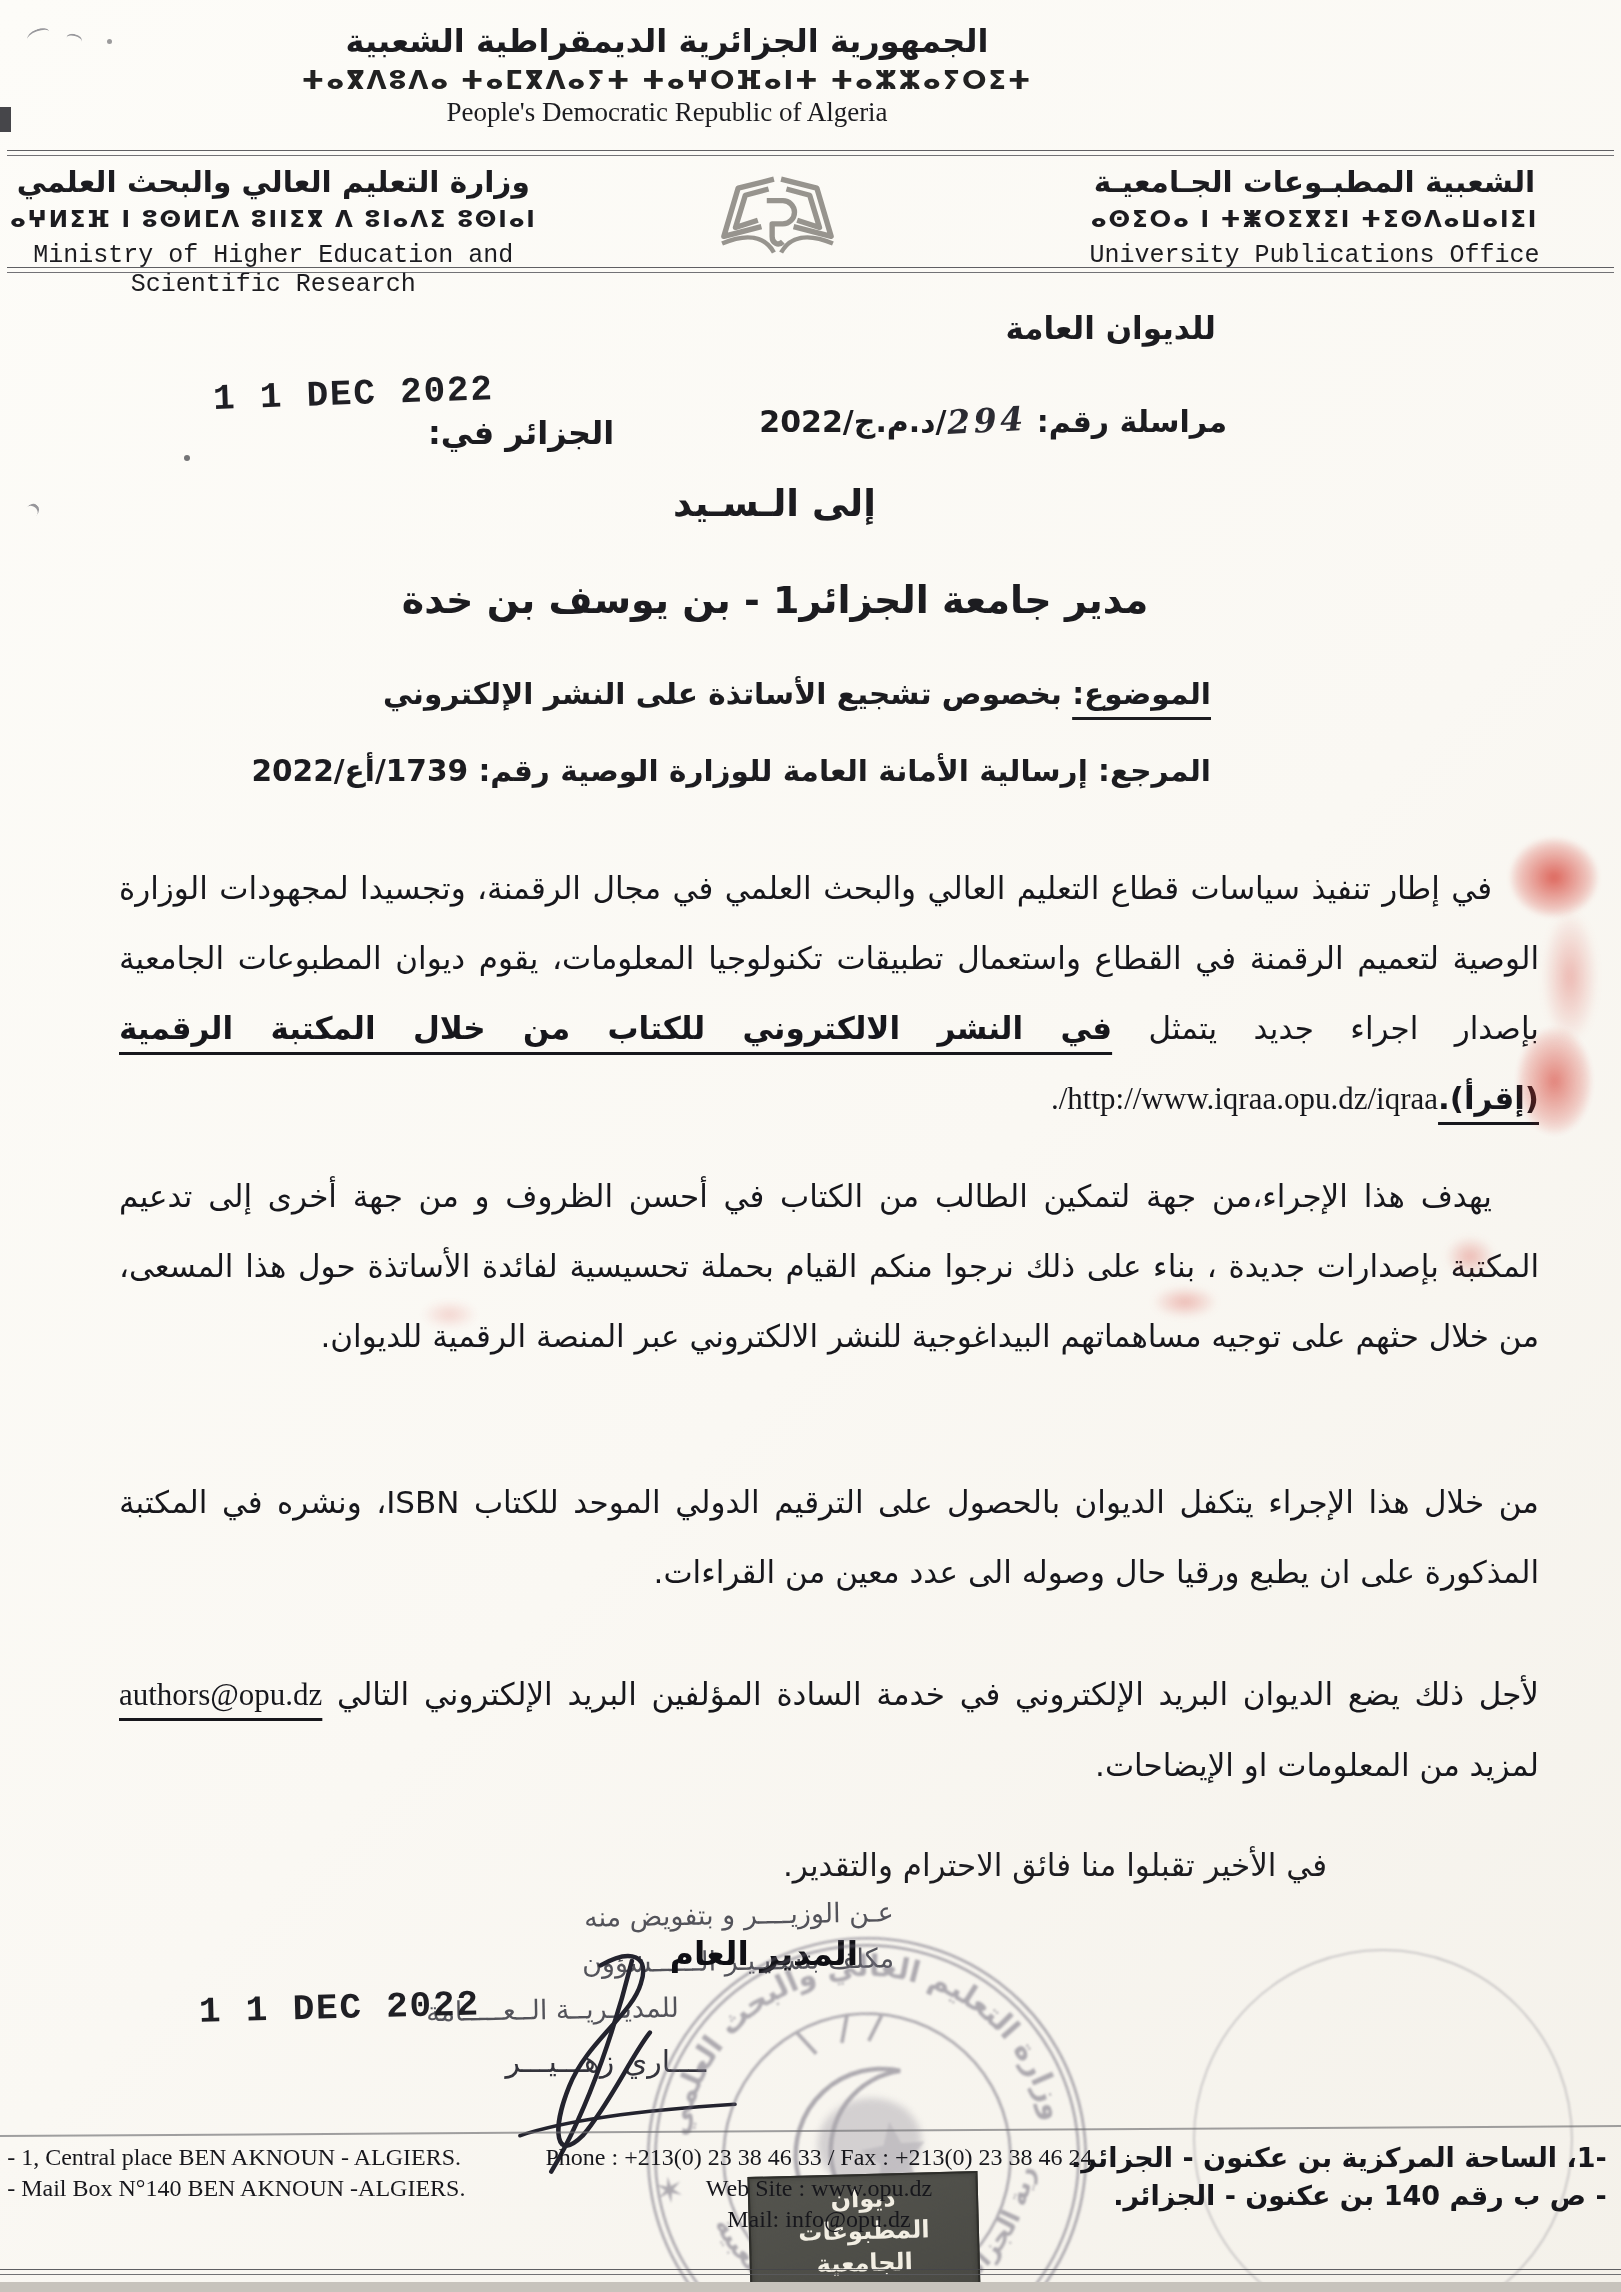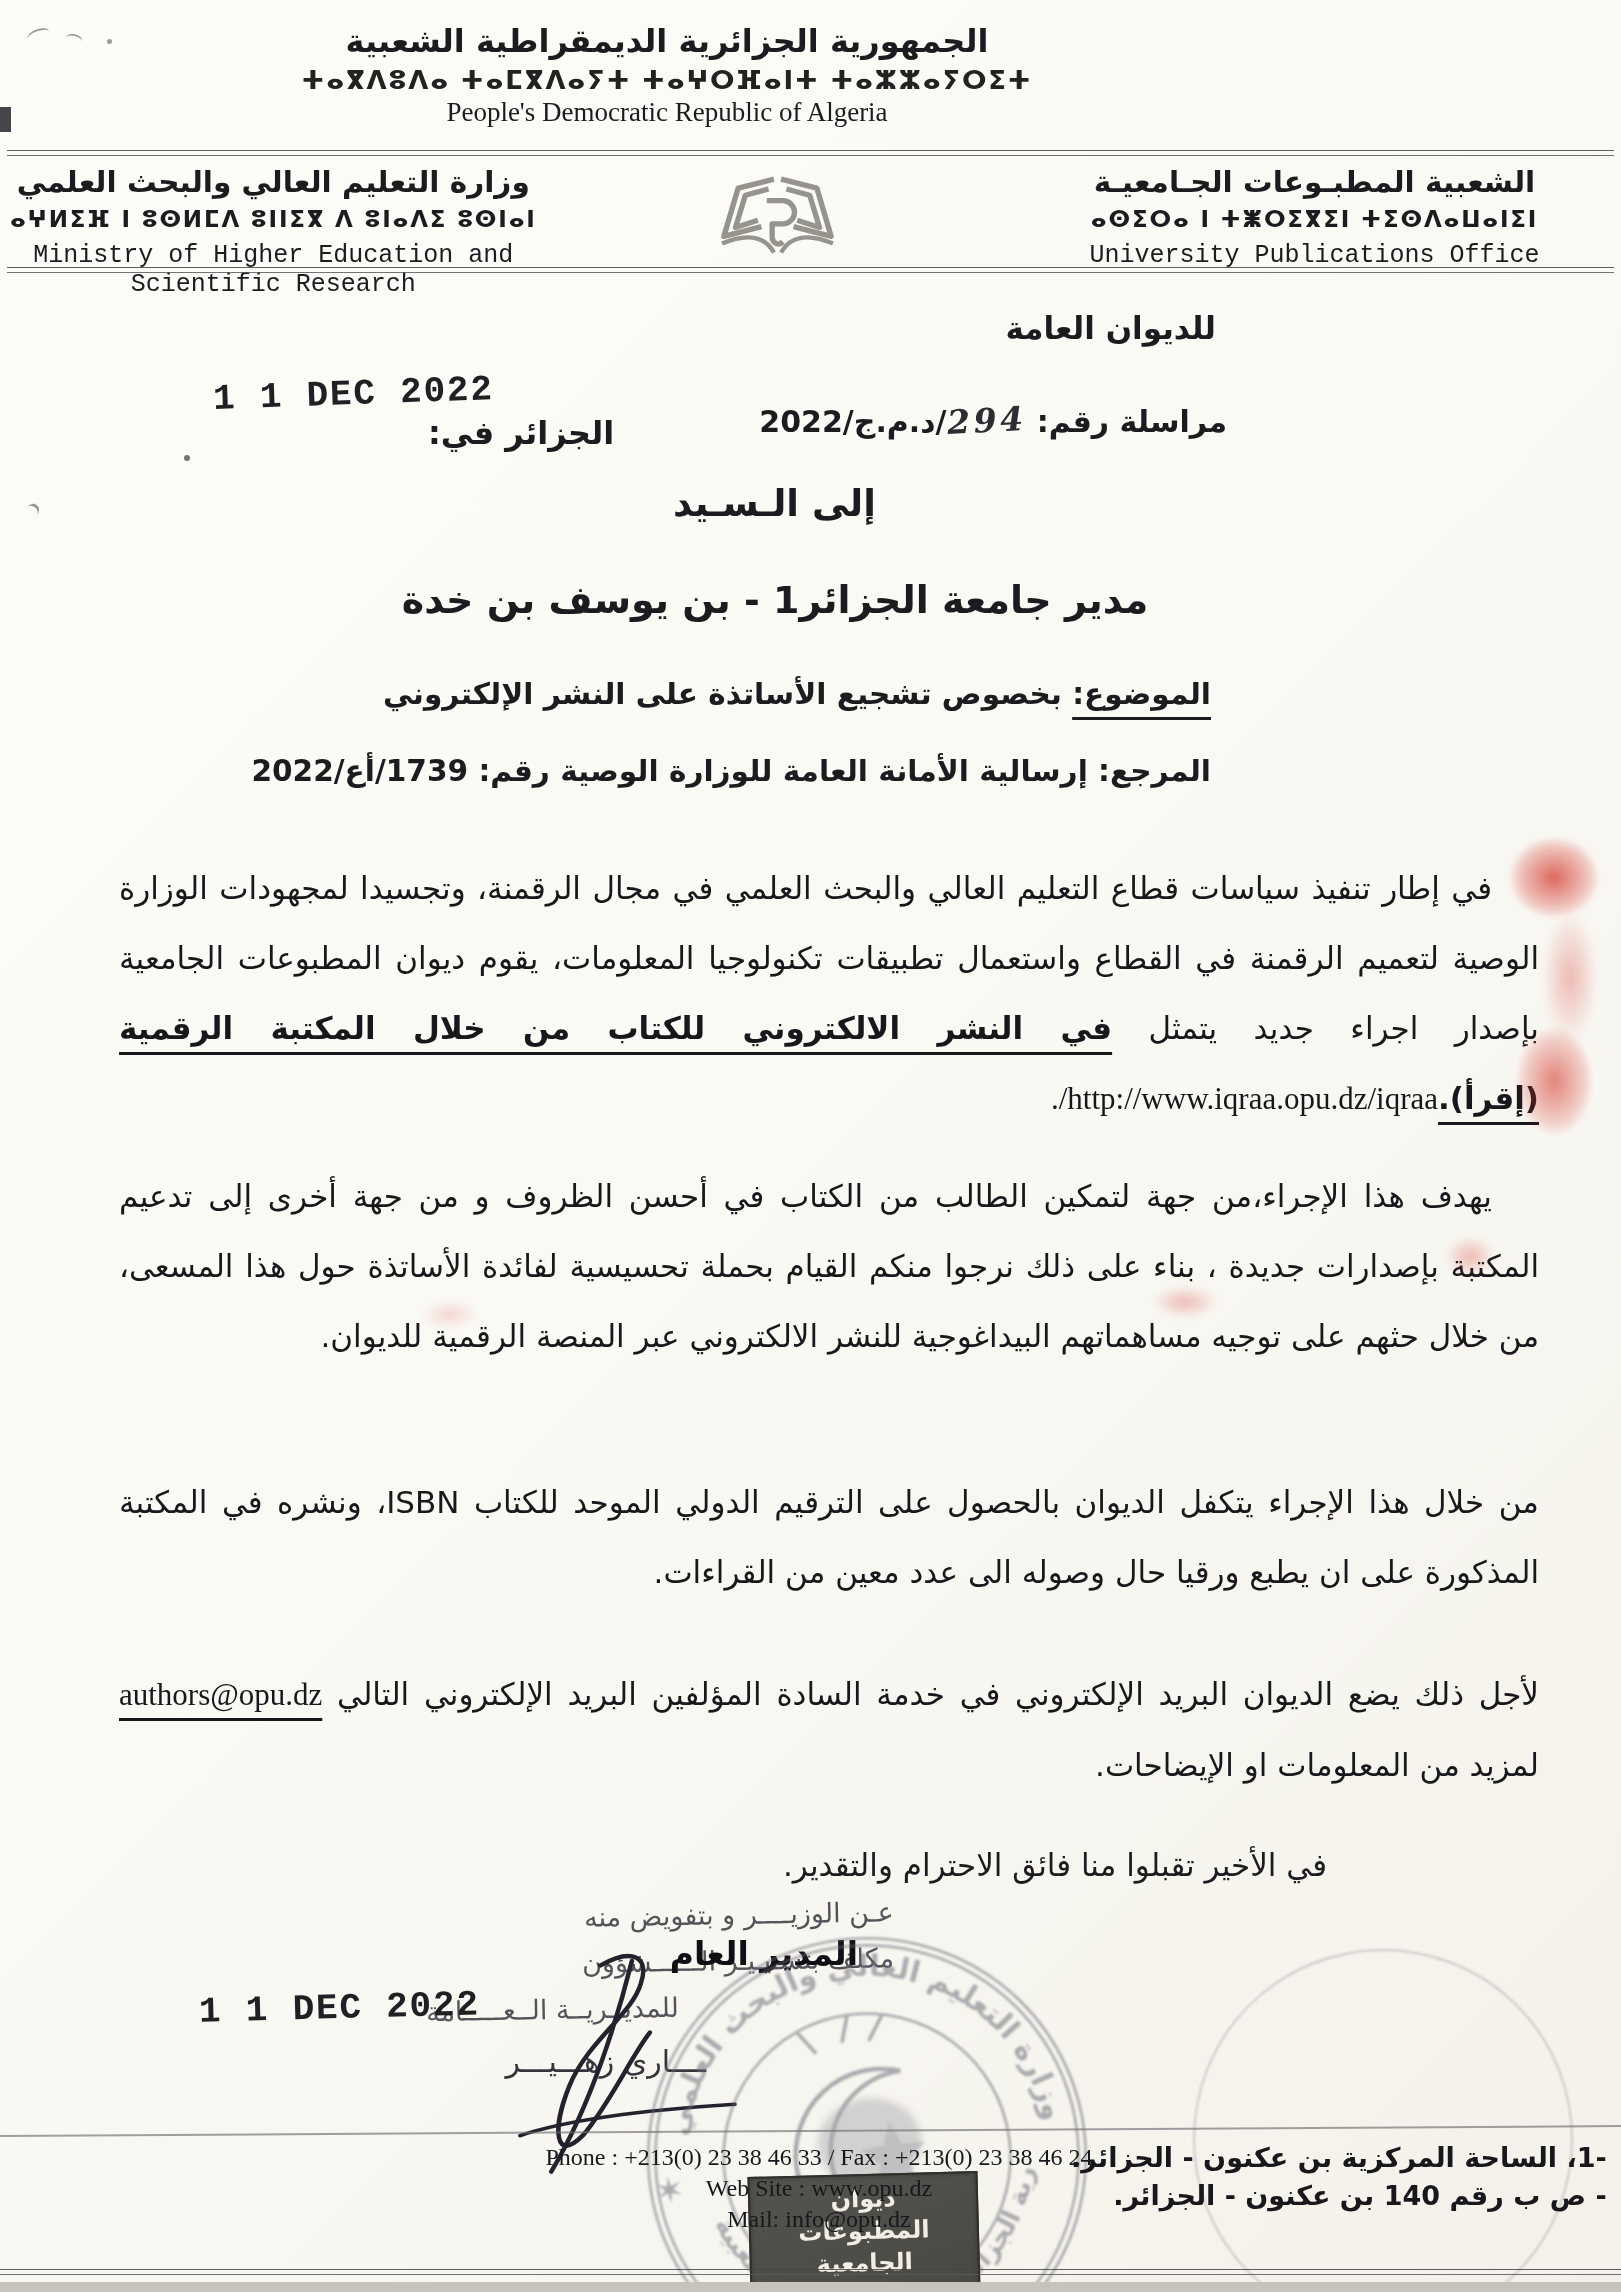--- a/index.html
+++ b/index.html
@@ -189,20 +189,24 @@
   <div class="abs boxstamp" style="left:749px;top:2174px;width:226px;height:109px;">
     <div>ديوان</div>
     <div>المطبوعات</div>
     <div>الجامعية</div>
   </div>
 
   <div class="abs dstamp" style="left:199px;top:1988px;transform:rotate(-1.5deg);">1 1 DEC 2022</div>
 
   <div class="thinline abs" style="left:0;top:2130px;width:1621px;transform:rotate(-0.35deg);"></div>
 
+  <div class="abs footer-en" style="left:7.2px;top:2142px;">
+    <div>- 1, Central place BEN AKNOUN - ALGIERS.</div>
+    <div>- Mail Box N°140  BEN AKNOUN -ALGIERS.</div>
+  </div>
 
   <div class="abs footer-en ctr" style="left:519px;top:2142px;width:600px;">
     <div>Phone :  +213(0) 23 38 46 33 / Fax :  +213(0) 23 38 46 24</div>
     <div>Web Site : www.opu.dz</div>
     <div>Mail: info@opu.dz</div>
   </div>
 
   <div class="abs footer-ar" style="right:14.3px;top:2139px;text-align:right;">
     <div>-1، الساحة المركزية بن عكنون - الجزائر.</div>
     <div>- ص ب رقم 140 بن  عكنون - الجزائر.</div>

